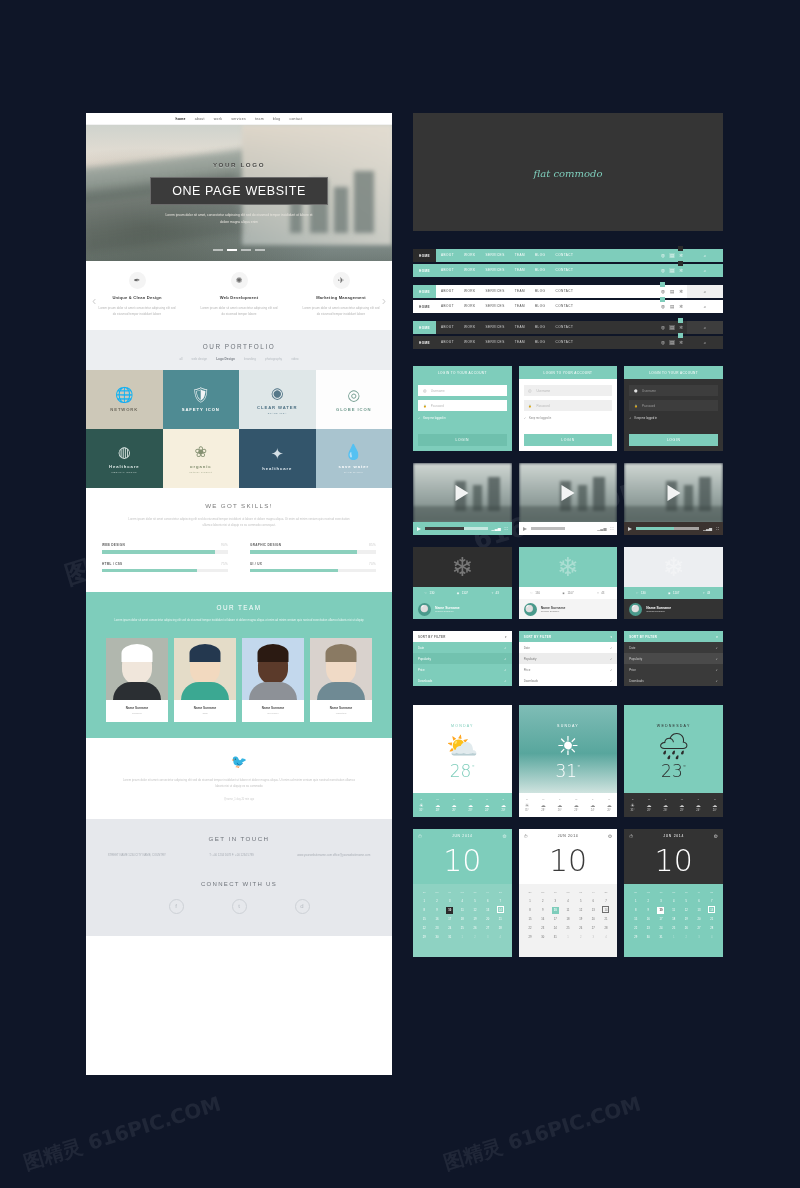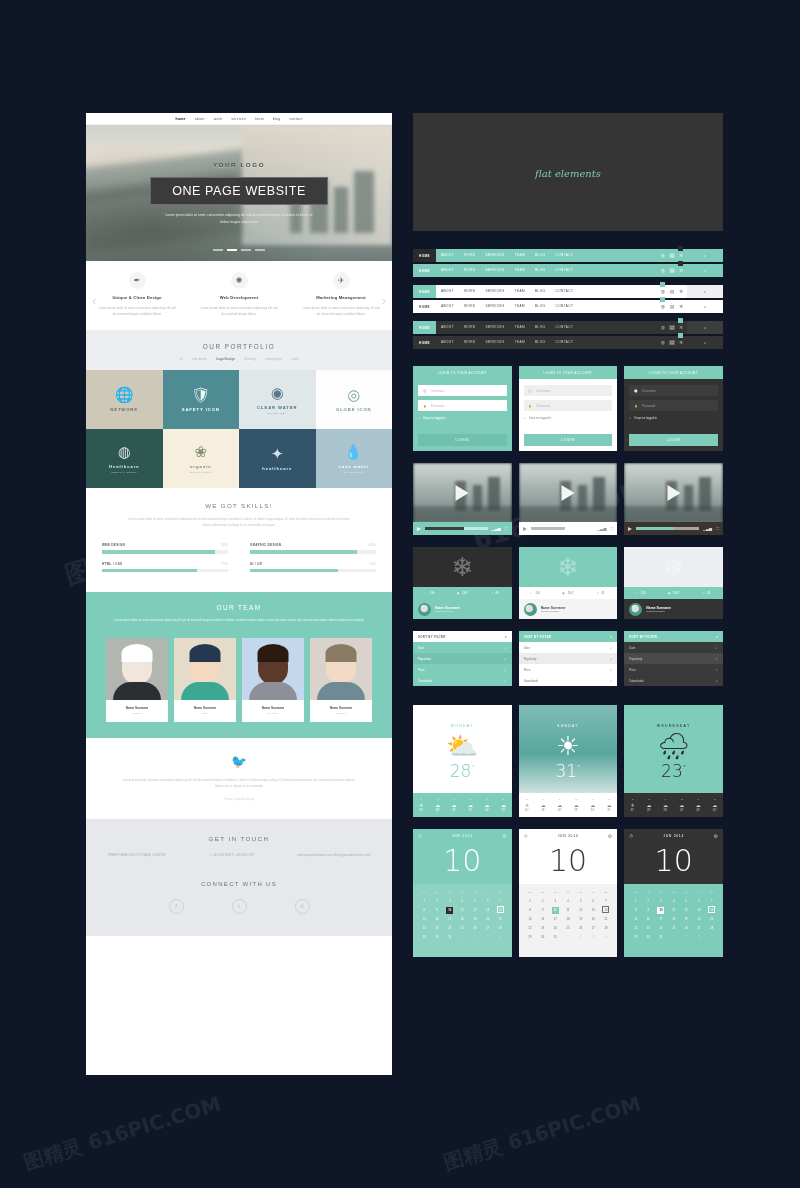--- a/index.html
+++ b/index.html
@@ -435,21 +435,21 @@
         <div class="soc">f</div>
         <div class="soc">t</div>
         <div class="soc">d</div>
       </div>
     </div>
   </div>
 
   <div class="right">
 
     <div class="kit-head">
-      <div class="kit-s">flat elements</div>
+      <div class="kit-s">flat commodo</div>
     </div>
 
     <div class="navs" id="navbar-samples">
         <div class="navpair">
           <div class="navbar" style="background: rgb(126, 205, 187); color: rgb(255, 255, 255);">
             <div class="nb-home" style="background:#2b2b2b;color:#ffffff">HOME</div>
             <div class="nb-items">
               <span>ABOUT</span>
               <span>WORK</span>
               <span>SERVICES</span>

